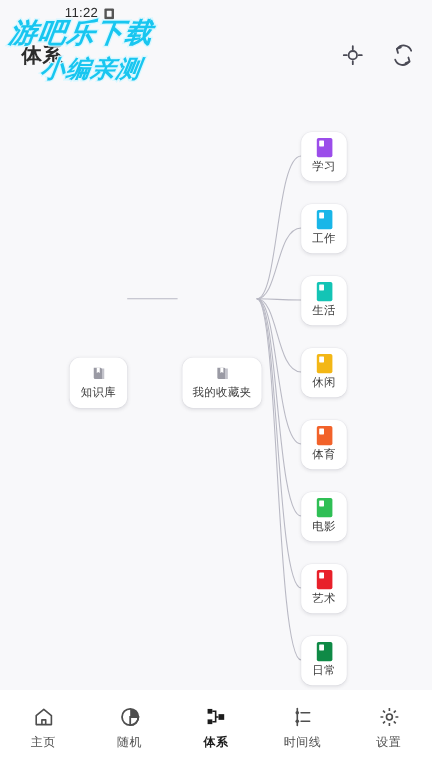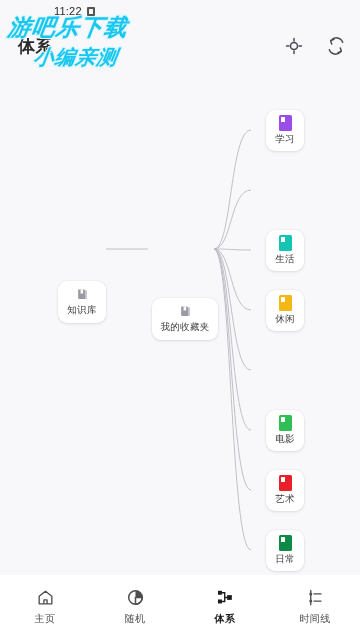--- a/index.html
+++ b/index.html
@@ -68,23 +68,23 @@
     border-radius:9px;
     box-shadow:0 1px 3px rgba(60,60,80,.13), 0 0 0 .5px rgba(120,120,140,.07);
     display:flex; flex-direction:column; align-items:center; justify-content:center;
     gap:2px;
   }
   .node-icon { display:block; }
   .node-label {
     font-size:9.5px; color:#3a3a3a; white-space:nowrap; letter-spacing:.3px;
   }
 
-  .node.root   { left:58px;  top:211px; width:48px;  height:42px;text-align:right; }
+  .node.root   { left:58px;  top:228px; width:48px;  height:42px;text-align:right; }
   .node.branch { left:152px; top:228px; width:66px;  height:42px; }
-  .node.leaf   { left:266px; width:38px; height:41px; }
+  .node.leaf   { left:251px; width:38px; height:41px; }
 
   
   .book {
     width:13px; height:16px; border-radius:1.5px; position:relative;
   }
   .book::after{
     content:""; position:absolute; left:2.2px; top:2.2px;
     width:4px; height:4.5px; background:#ffffff; border-radius:.5px;
   }
 
@@ -191,27 +191,35 @@
         <path d="M16 5h3v14h-3z" fill="#c3c3cb"></path>
         <path d="M9 4v7l2-1.4L13 11V4z" fill="#ffffff"></path>
       </svg>
       <span class="node-label">我的收藏夹</span>
     </div>
 
     <div class="node leaf" style="top:40px">
       <span class="book" style="background: rgb(155, 77, 234);"></span>
       <span class="node-label">学习</span>
     </div>
+    <div class="node leaf" style="top:100px">
+      <span class="book" style="background: rgb(25, 182, 232);"></span>
+      <span class="node-label">工作</span>
+    </div>
     <div class="node leaf" style="top:160px">
       <span class="book" style="background: rgb(20, 196, 181);"></span>
       <span class="node-label">生活</span>
     </div>
     <div class="node leaf" style="top:220px">
       <span class="book" style="background: rgb(243, 183, 22);"></span>
       <span class="node-label">休闲</span>
+    </div>
+    <div class="node leaf" style="top:280px">
+      <span class="book" style="background: rgb(242, 98, 42);"></span>
+      <span class="node-label">体育</span>
     </div>
     <div class="node leaf" style="top:340px">
       <span class="book" style="background: rgb(47, 191, 85);"></span>
       <span class="node-label">电影</span>
     </div>
     <div class="node leaf" style="top:460px">
       <span class="book" style="background: rgb(15, 138, 70);"></span>
       <span class="node-label">日常</span>
     </div>
     <div class="node leaf" style="top:400px">
@@ -253,20 +261,27 @@
     <div class="navitem">
       <svg class="nav-ico" viewBox="0 0 24 24" fill="none" stroke="#4e4e4e" stroke-width="1.7" stroke-linecap="round">
         <path d="M6 3v18"></path>
         <circle cx="6" cy="7.5" r="1.9" fill="#4e4e4e" stroke="none"></circle>
         <circle cx="6" cy="16.5" r="1.9" fill="#4e4e4e" stroke="none"></circle>
         <path d="M10 7.5h9M10 16.5h9"></path>
       </svg>
       <span class="nav-label">时间线</span>
     </div>
 
+    <div class="navitem">
+      <svg class="nav-ico" viewBox="0 0 24 24" fill="none" stroke="#4e4e4e" stroke-width="1.7">
+        <circle cx="12" cy="12" r="3.1"></circle>
+        <path d="M12 2.6v3M12 18.4v3M2.6 12h3M18.4 12h3M5.3 5.3l2.1 2.1M16.6 16.6l2.1 2.1M18.7 5.3l-2.1 2.1M7.4 16.6l-2.1 2.1"></path>
+      </svg>
+      <span class="nav-label">设置</span>
+    </div>
 
   </div>
 
   <div class="wm-top">
     <div class="wm-line wm-l1">游吧乐下载</div>
     <div class="wm-line wm-l2">小编亲测</div>
   </div>
 
 </div>
 

